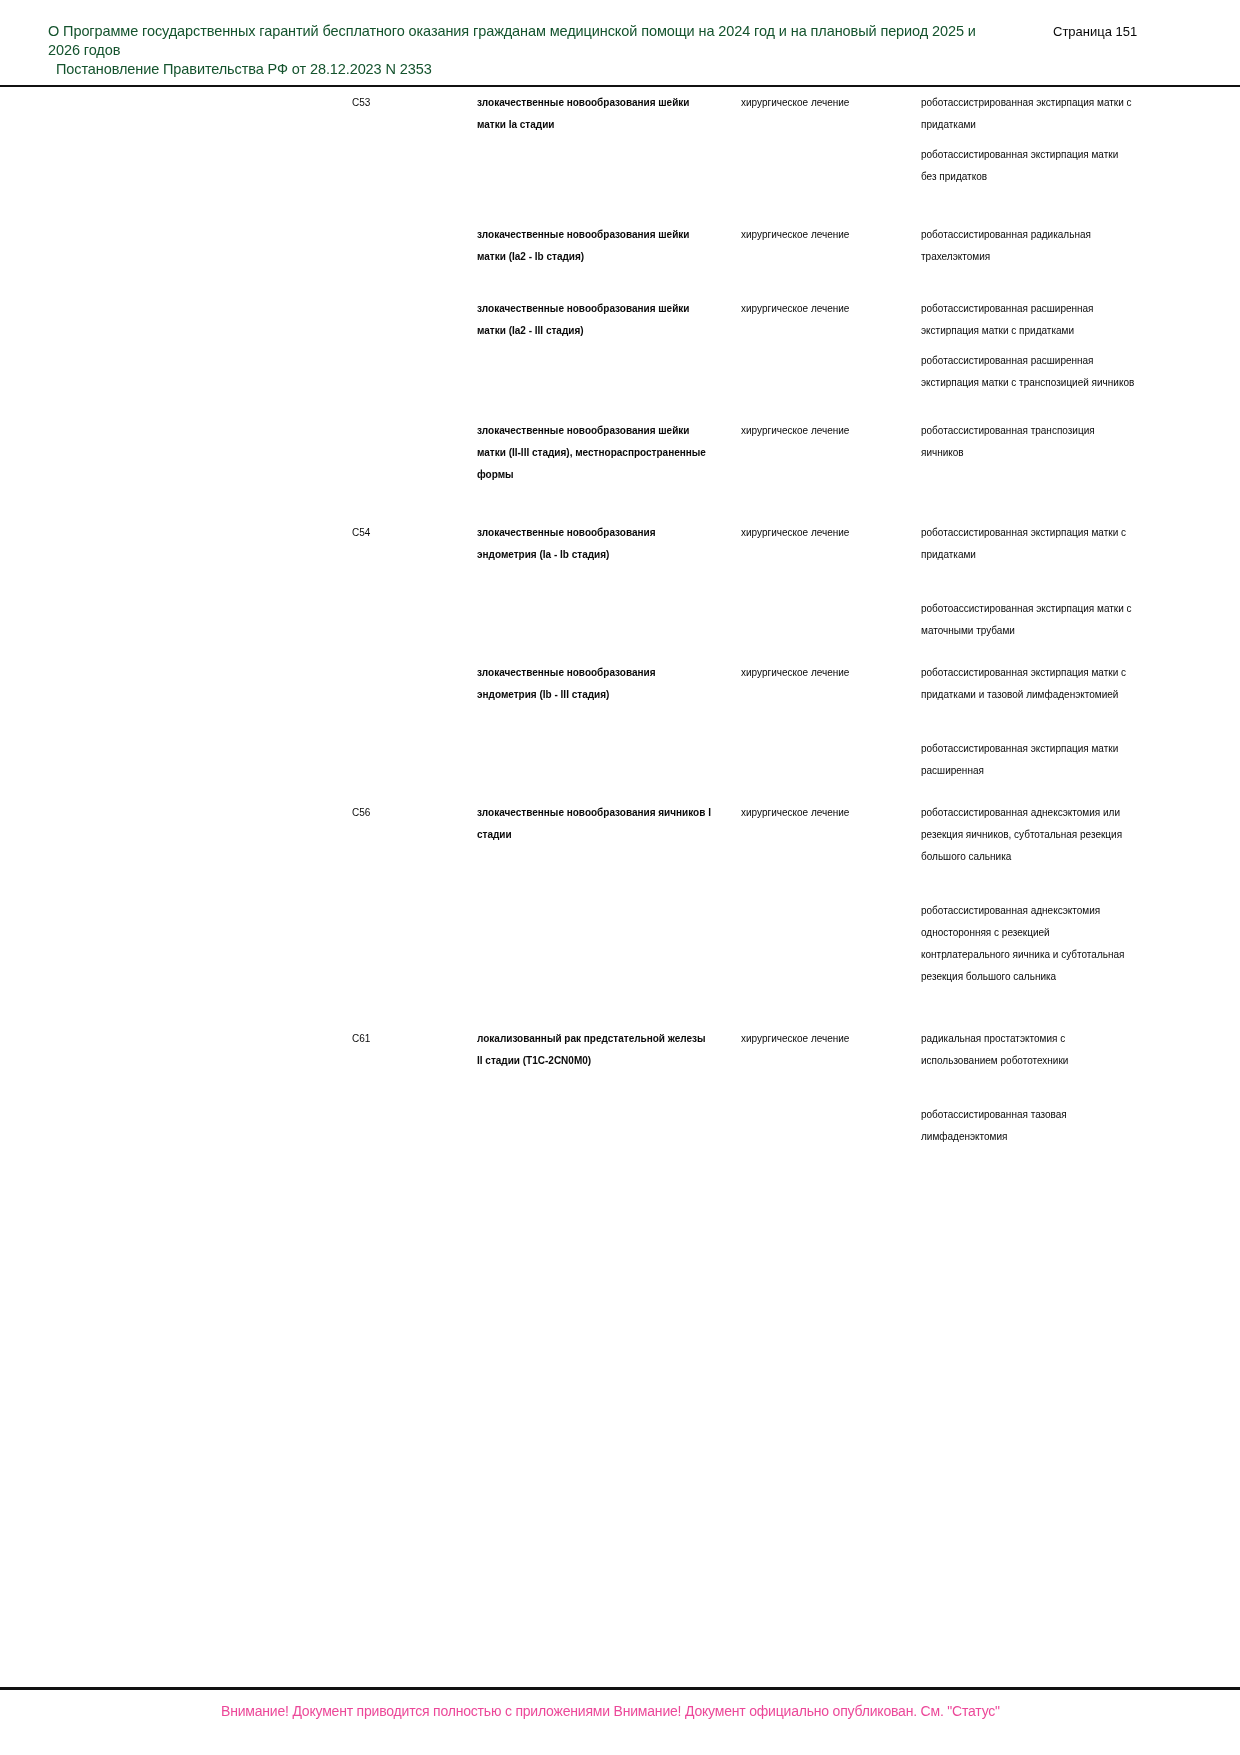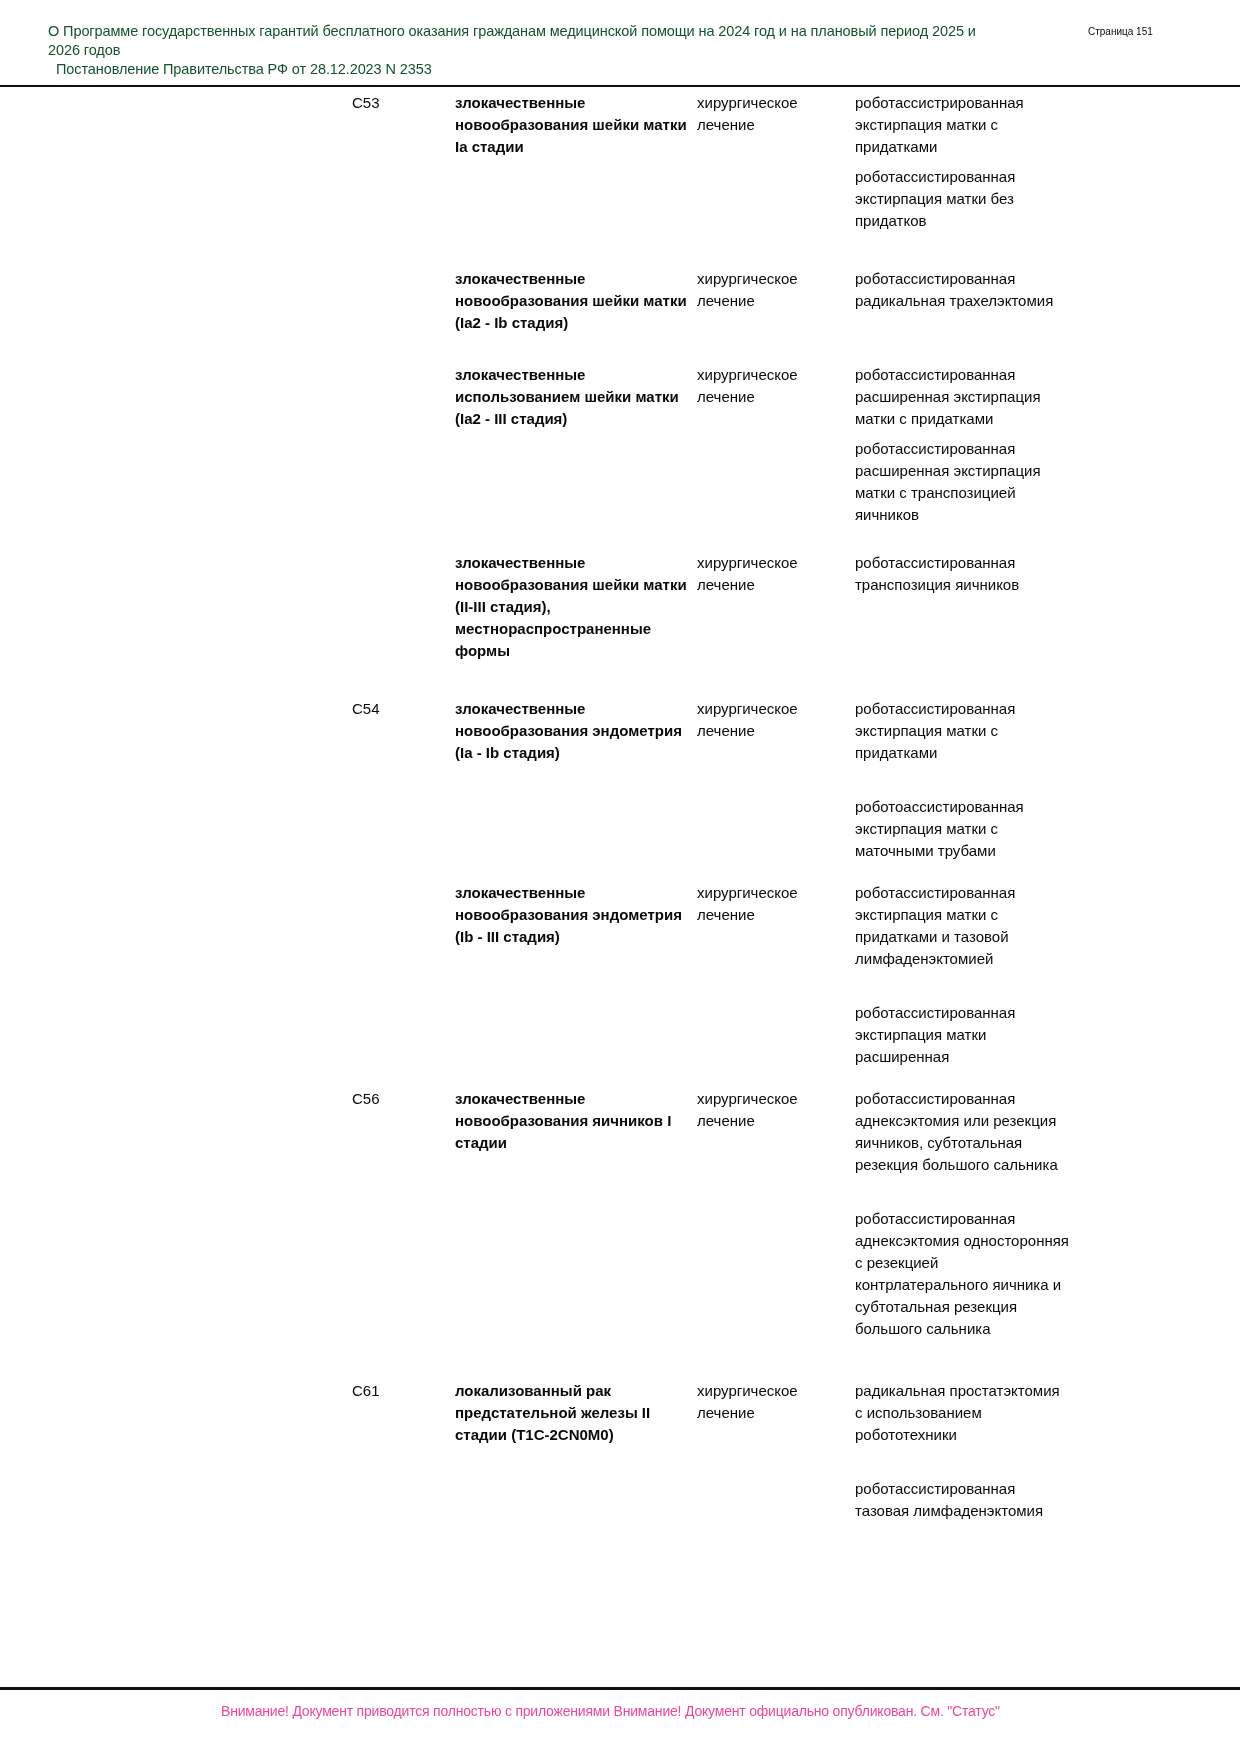--- a/index.html
+++ b/index.html
@@ -11,38 +11,38 @@
     font-family:"Liberation Sans", sans-serif;
     overflow:hidden;
   }
   
   .doc-header{
     position:absolute;left:48px;top:22px;width:950px;
     font-size:14.5px;line-height:19px;letter-spacing:-0.1px;color:#14532d;
   }
   .doc-header .subtitle{margin-left:8px;}
   .page-number{
-    position:absolute;left:1088px;top:22px;
-    font-size:10px;line-height:19px;color:#0a0a0a;white-space:nowrap;
+    position:absolute;left:1053px;top:22px;
+    font-size:13px;line-height:19px;color:#0a0a0a;white-space:nowrap;
   }
   .rule-top{
     position:absolute;left:0;top:85px;width:1240px;height:2px;background:#111;
   }
   .rule-bottom{
     position:absolute;left:0;top:1687px;width:1240px;height:3px;background:#111;
   }
   
   .doc-table{
     position:absolute;left:0;top:92px;right:0;
   }
   .t-row{
     display:grid;
     grid-template-columns:103px 242px 158px 230px;
     padding-left:352px;
-    font-size:15px;line-height:22px;color:#0a0a0a;
+    font-size:10px;line-height:22px;color:#0a0a0a;gap:22px;
   }
   .t-row .cell{padding-right:8px;}
   .t-row .cell p{margin:0;width:215px;}
   .t-row .cell p:empty{display:none;}
   .t-row .diag{width:235px;font-weight:bold;}
   .t-row .method{width:150px;}
   .gap-sm .procedures p + p{margin-top:8px;}
   .gap-lg .procedures p + p{margin-top:32px;}
   .mb-36{margin-bottom:36px;}
   .mb-30{margin-bottom:30px;}
@@ -90,21 +90,21 @@
       <div class="cell diag">злокачественные новообразования шейки матки (Ia2 - Ib стадия)</div>
       <div class="cell method">хирургическое лечение</div>
       <div class="cell procedures">
         <p>роботассистированная радикальная трахелэктомия</p>
 
       </div>
     </div>
 
     <div class="t-row gap-sm mb-26">
       <div class="cell code"></div>
-      <div class="cell diag">злокачественные использованием шейки матки (Ia2 - III стадия)</div>
+      <div class="cell diag">злокачественные новообразования шейки матки (Ia2 - III стадия)</div>
       <div class="cell method">хирургическое лечение</div>
       <div class="cell procedures">
         <p>роботассистированная расширенная экстирпация матки с придатками</p>
         <p>роботассистированная расширенная экстирпация матки с транспозицией яичников</p>
       </div>
     </div>
 
     <div class="t-row gap-sm mb-36">
       <div class="cell code"></div>
       <div class="cell diag">злокачественные новообразования шейки матки (II-III стадия), местнораспространенные формы</div>

